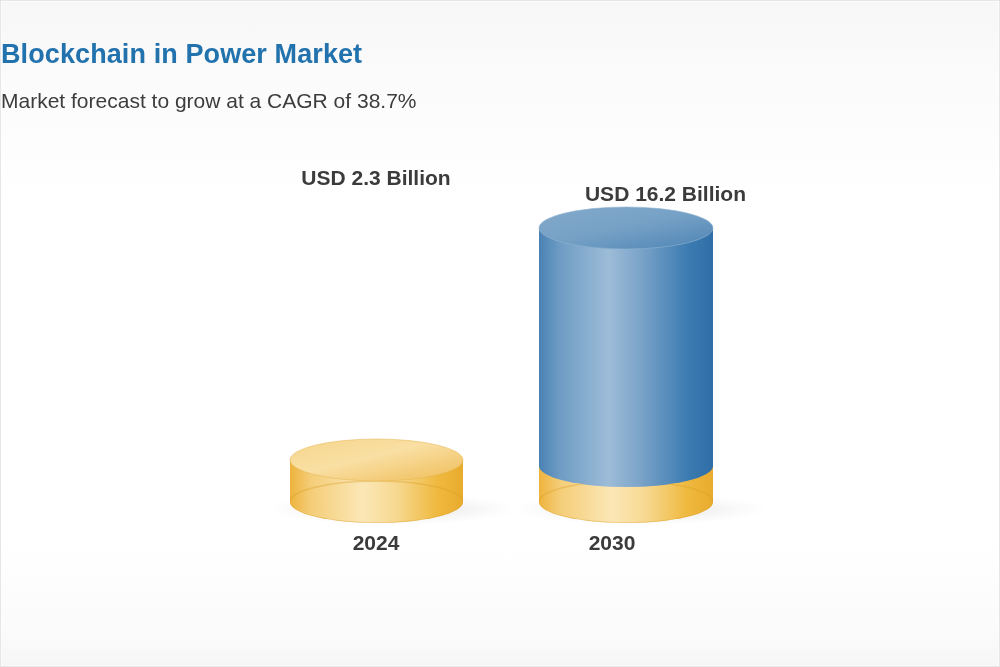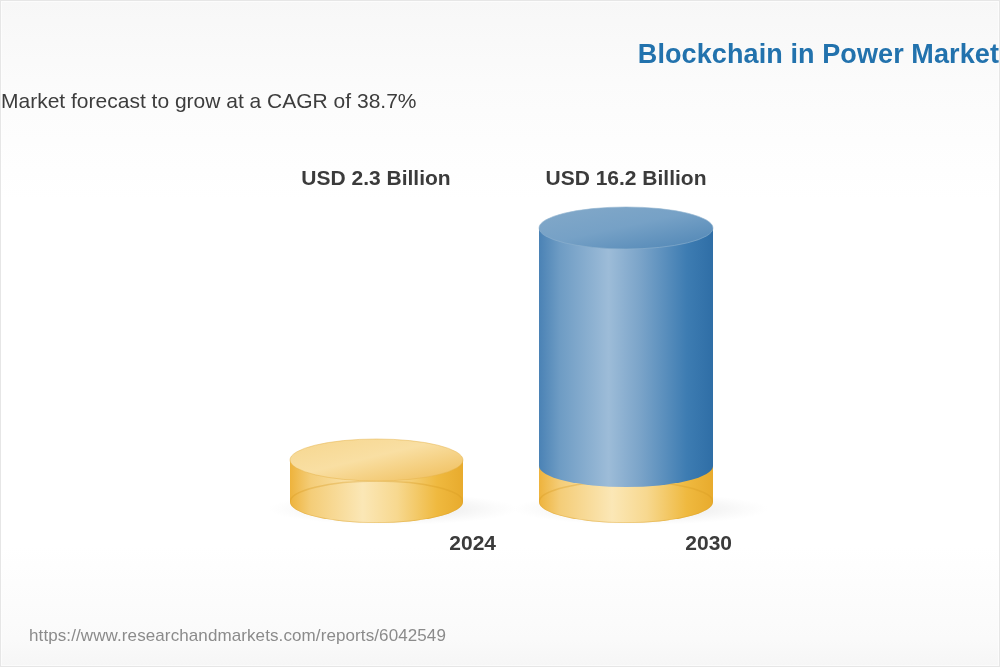--- a/index.html
+++ b/index.html
@@ -29,21 +29,21 @@
     pointer-events: none;
     box-shadow: inset 0 0 0 1px rgba(255,255,255,0.6);
   }
 
   
   .chart-title {
     position: absolute;
     top: 38px;
     left: 0;
     width: 100%;
-    text-align: right;
+    text-align: left;
     font-size: 27px;
     font-weight: bold;
     color: #2272ad;
     letter-spacing: 0.1px;
   }
   .chart-subtitle {
     position: absolute;
     top: 88px;
     left: 0;
     width: 100%;
@@ -64,29 +64,29 @@
 
   .value-label {
     position: absolute;
     font-size: 21px;
     font-weight: bold;
     color: #3b3b3b;
     text-align: center;
     white-space: nowrap;
   }
   .value-label.left  { left: 255px; top: 165px; width: 240px; }
-  .value-label.right { left: 505px; top: 165px; width: 240px; }
+  .value-label.right { left: 505px; top: 181px; width: 240px; text-align: right; }
 
   .cat-label {
     position: absolute;
     top: 530px;
     font-size: 21px;
     font-weight: bold;
     color: #3b3b3b;
-    text-align: right;
+    text-align: center;
     white-space: nowrap;
   }
   .cat-label.left  { left: 255px; width: 240px; }
   .cat-label.right { left: 491px; width: 240px; }
 
   .cyl-svg {
     position: absolute;
     left: 0;
     top: 0;
     width: 1000px;
@@ -206,16 +206,15 @@
 
     <div class="value-label left">USD 2.3 Billion</div>
 
     <div class="value-label right">USD 16.2 Billion</div>
 
     <div class="cat-label left">2024</div>
 
     <div class="cat-label right">2030</div>
   </div>
 
-  <div class="footer-url">https://www.researchandmarkets.com/reports/6042549</div>
 
 
 </div>
 
 </body></html>

